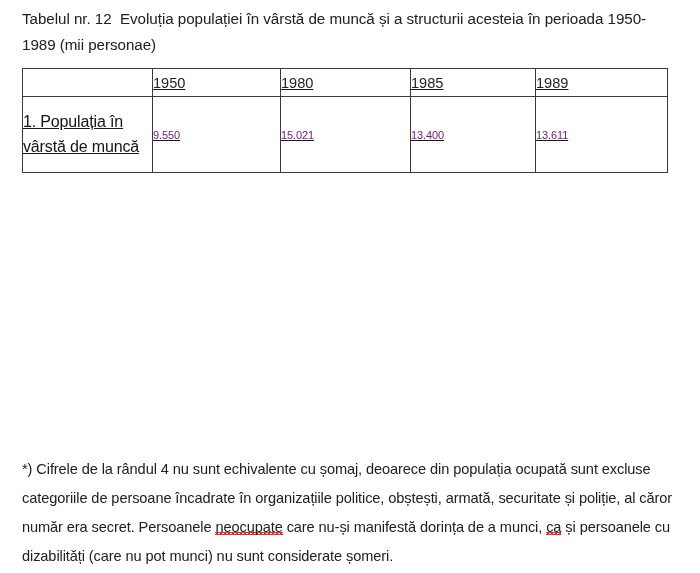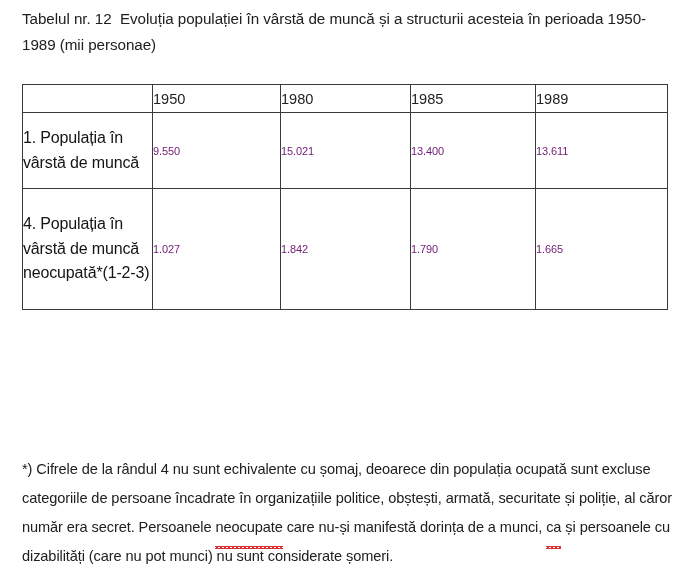--- a/index.html
+++ b/index.html
@@ -36,25 +36,26 @@
     line-height: 26px;
     color: #202020;
     letter-spacing: -0.05px;
     white-space: pre-wrap;
   }
 
   
   .data-table {
     position: absolute;
     left: 22px;
-    top: 84px;
+    top: 68px;
     width: 645px;
     border-collapse: collapse;
     table-layout: fixed;
     font-size: 14.6px;
+    text-decoration: underline;
   }
   .data-table td, .data-table th {
     border: 1px solid #3a3a3a;
     padding: 0;
     vertical-align: middle;
     text-align: left;
     font-weight: normal;
   }
 
   .col-label  { width: 130px; }
@@ -110,21 +111,21 @@
     letter-spacing: -0.1px;
   }
   .sp-err {
     
     background-repeat: repeat-x;
     background-position: left 100%;
     background-size: 4px 3px;
     background-image:
       linear-gradient(45deg, transparent 40%, #e03030 40%, #e03030 60%, transparent 60%),
       linear-gradient(-45deg, transparent 40%, #e03030 40%, #e03030 60%, transparent 60%);
-    padding-bottom: 14px;
+    padding-bottom: 0;
   }
 </style>
 </head>
 <body>
 
 <div class="page">
 
   <div class="doc-title">Tabelul nr. 12  Evoluția populației în vârstă de muncă și a structurii acesteia în perioada 1950-1989 (mii personae)</div>
 
   <table class="data-table">
@@ -145,25 +146,18 @@
       </tr>
     </thead>
     <tbody>
       <tr class="row-1">
         <td class="label-cell">1.  Populația în vârstă de muncă</td>
         <td class="value-cell">9.550</td>
         <td class="value-cell">15.021</td>
         <td class="value-cell">13.400</td>
         <td class="value-cell">13.611</td>
       </tr>
-      <tr class="row-4">
-        <td class="label-cell">4.  Populația în vârstă de muncă neocupată*(1-2-3)</td>
-        <td class="value-cell">1.027</td>
-        <td class="value-cell">1.842</td>
-        <td class="value-cell">1.790</td>
-        <td class="value-cell">1.665</td>
-      </tr>
     </tbody>
   </table>
 
   <p class="footnote"><span>*) Cifrele de la rândul 4 nu sunt echivalente cu șomaj, deoarece din populația ocupată sunt excluse categoriile de persoane încadrate în organizațiile politice, obștești, armată, securitate și poliție, al căror număr era secret. Persoanele </span><span class="sp-err">neocupate</span><span> care nu-și manifestă dorința de a munci, </span><span class="sp-err">ca</span><span> și persoanele cu dizabilități (care nu pot munci) nu sunt considerate șomeri.</span></p>
 
 </div>
 
 </body></html>

